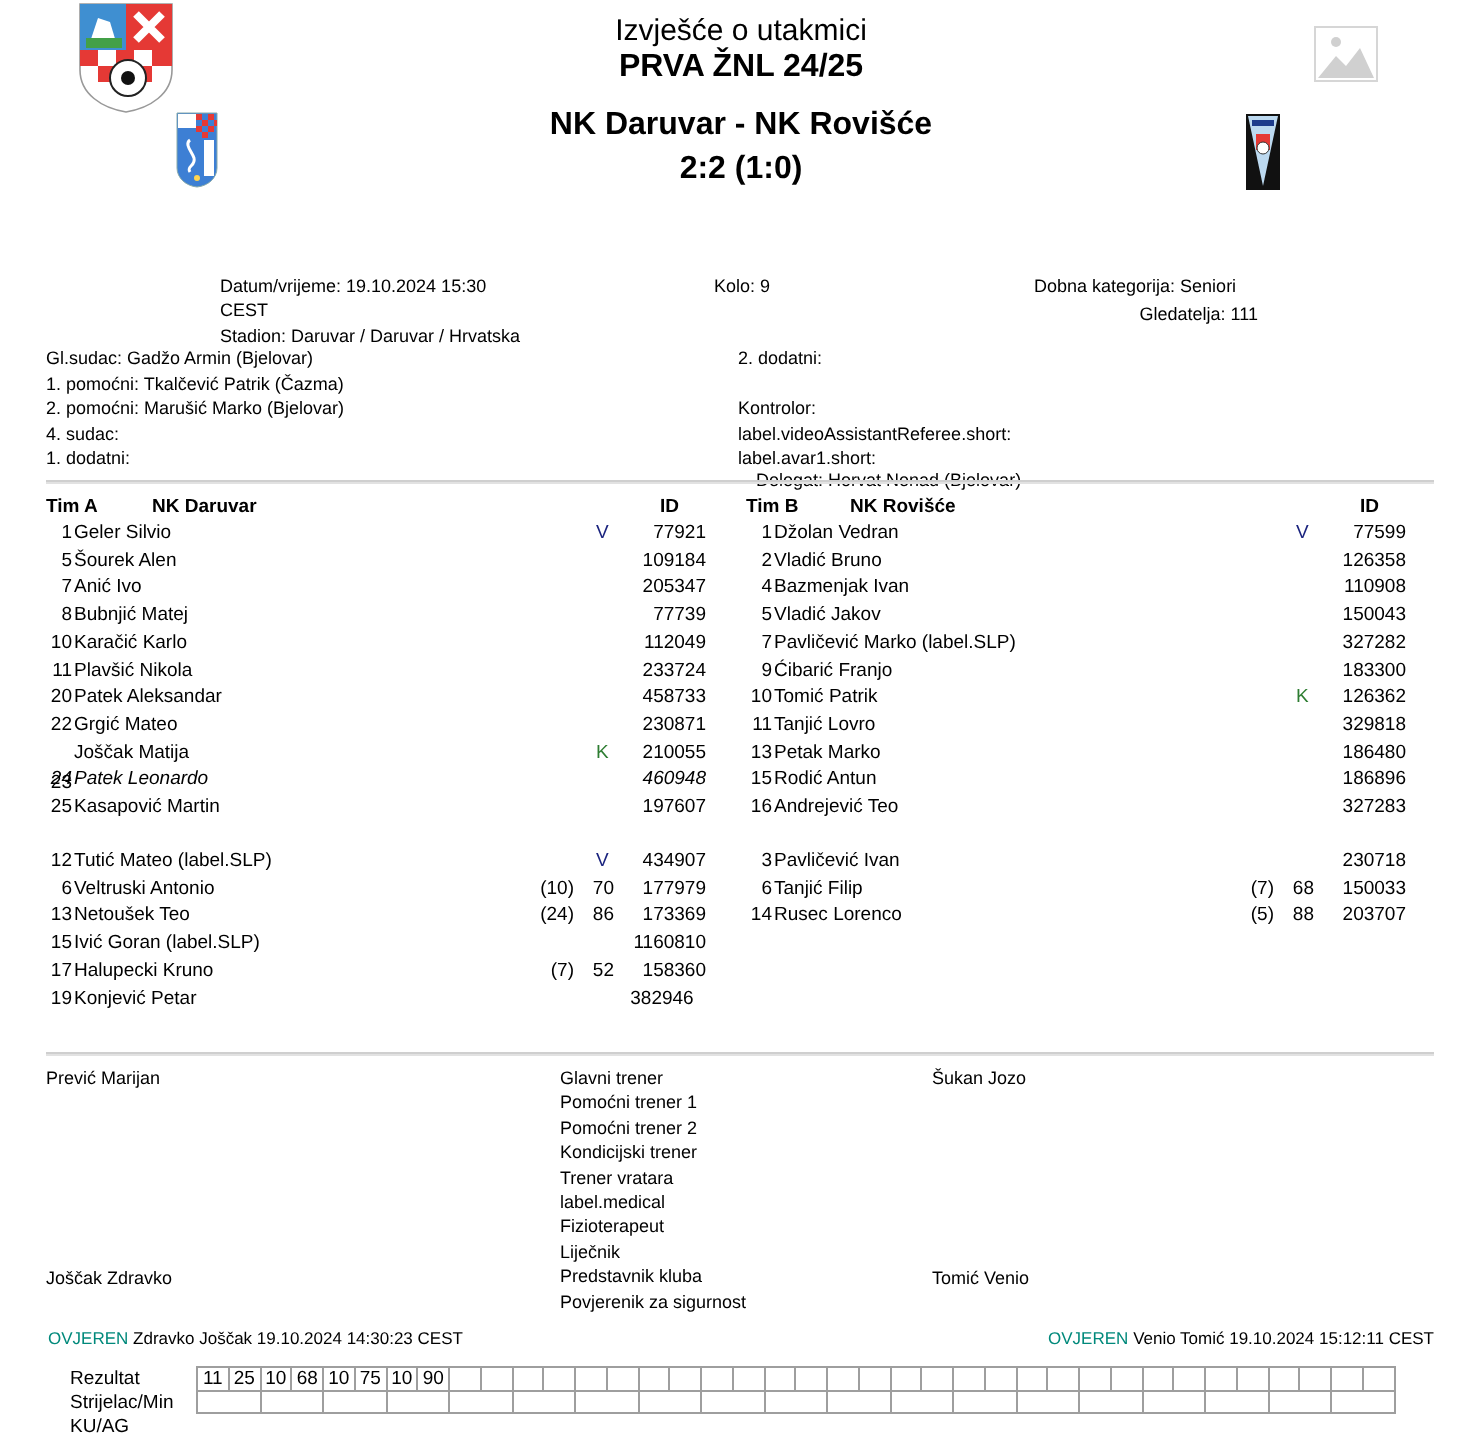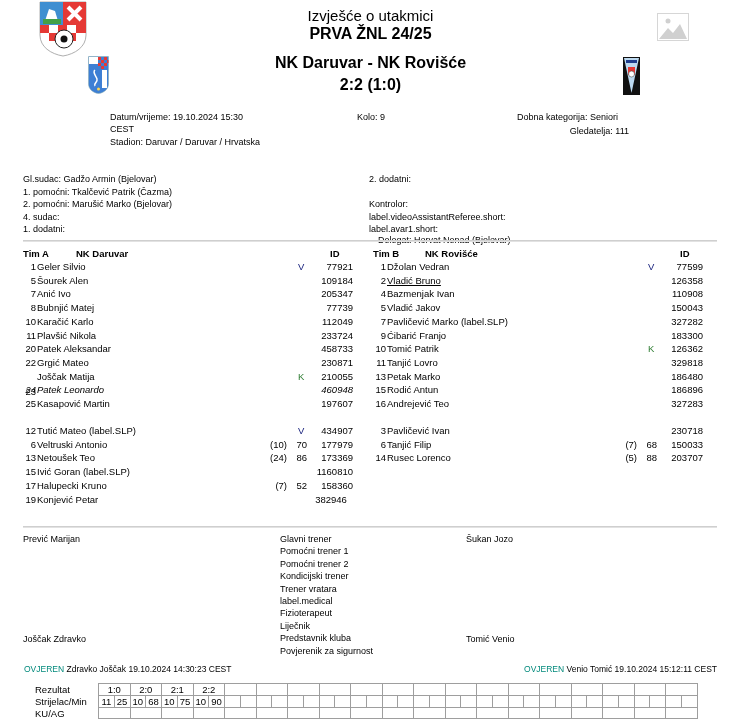--- a/index.html
+++ b/index.html
@@ -13,21 +13,21 @@
   .h-match  { left: 0; width: 741px; top: 54px; text-align: center; font-size: 16px; font-weight: bold; }
   .h-score  { left: 0; width: 741px; top: 76px; text-align: center; font-size: 16px; font-weight: bold; }
 
   
   .logo { position: absolute; }
   .logo-federation { left: 39px; top: 1px; width: 48px; height: 56px; }
   .logo-home { left: 88px; top: 56px; width: 21px; height: 38px; }
   .logo-away { left: 623px; top: 57px; width: 17px; height: 38px; }
   .placeholder-image { left: 657px; top: 13px; width: 32px; height: 28px; }
 
-  .info { font-size: 9px; }
+  .info { font-size: 9px; margin-top: 26px; }
 
   .sep { position: absolute; left: 23px; width: 694px; height: 1px; background: #cfcfcf; border-bottom: 1px solid #e2e2e2; }
 
   .off-line { font-size: 9px; }
 
   .team-head { font-weight: bold; font-size: 9.5px; }
   .row { position: absolute; height: 12px; font-size: 9.5px; }
   .num { position: absolute; text-align: right; width: 20px; }
   .pname { position: absolute; }
   .flag-v { color: #1a237e; position: absolute; }
@@ -236,21 +236,21 @@
       <span class="pid" style="left: 286px; text-align: center;">382946</span>
     </div>
     <div class="row" style="left: 373px; top: 261px; width: 330px;">
       <span class="num" style="left: -7px;">1</span>
       <span class="pname" style="left: 14px;">Džolan Vedran</span>
       <span class="flag-v" style="left: 275px;">V</span>
       <span class="pid" style="left: 286px;">77599</span>
     </div>
     <div class="row" style="left: 373px; top: 274.7px; width: 330px;">
       <span class="num" style="left: -7px;">2</span>
-      <span class="pname" style="left: 14px; text-decoration: underline;">Vladić Bruno</span>
+      <span class="pname" style="left: 14px;">Vladić Bruno</span>
       <span class="pid" style="left: 286px;">126358</span>
     </div>
     <div class="row" style="left: 373px; top: 288.4px; width: 330px;">
       <span class="num" style="left: -7px;">4</span>
       <span class="pname" style="left: 14px;">Bazmenjak Ivan</span>
       <span class="pid" style="left: 286px;">110908</span>
     </div>
     <div class="row" style="left: 373px; top: 302.1px; width: 330px;">
       <span class="num" style="left: -7px;">5</span>
       <span class="pname" style="left: 14px;">Vladić Jakov</span>
@@ -340,41 +340,20 @@
   <span class="ok">OVJEREN</span>
   <span>Venio Tomić 19.10.2024 15:12:11 CEST</span>
 </div>
 
 <div class="abs grid-label" style="left:23px; top:684px;">Rezultat</div>
 <div class="abs grid-label" style="left:23px; top:696px;">Strijelac/Min</div>
 <div class="abs grid-label" style="left:23px; top:708px;">KU/AG</div>
 
 <table class="score-grid">
   <tbody>
-    <tr id="grid-row-result">
-        <td>1:0</td>
-        <td>2:0</td>
-        <td>2:1</td>
-        <td>2:2</td>
-        <td></td>
-        <td></td>
-        <td></td>
-        <td></td>
-        <td></td>
-        <td></td>
-        <td></td>
-        <td></td>
-        <td></td>
-        <td></td>
-        <td></td>
-        <td></td>
-        <td></td>
-        <td></td>
-        <td></td>
-      </tr>
     <tr id="grid-row-scorer">
         <td>
           <div class="split">
             <span>11</span>
             <span>25</span>
           </div>
         </td>
         <td>
           <div class="split">
             <span>10</span>

